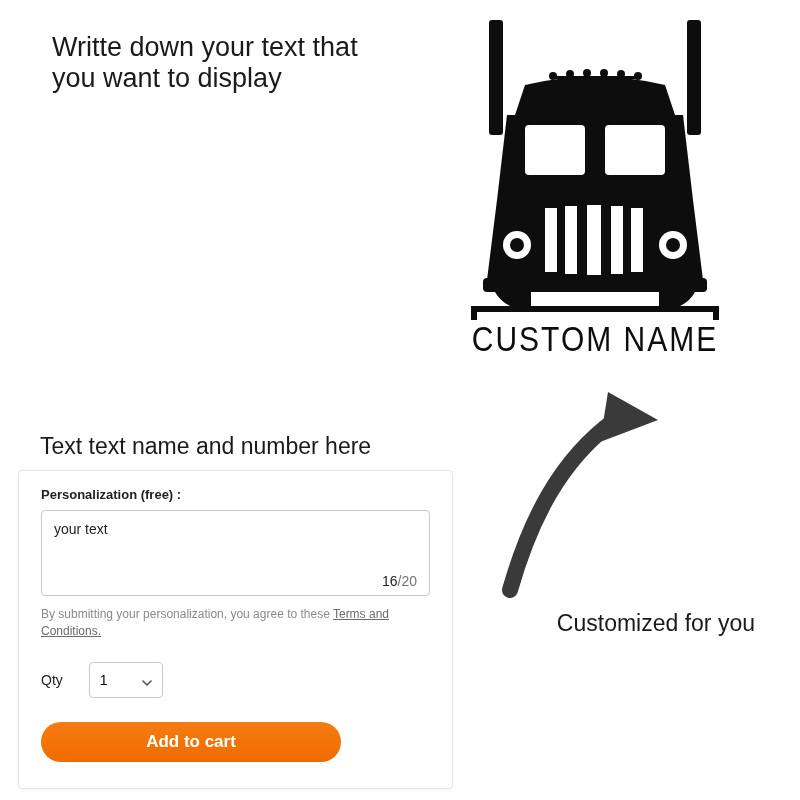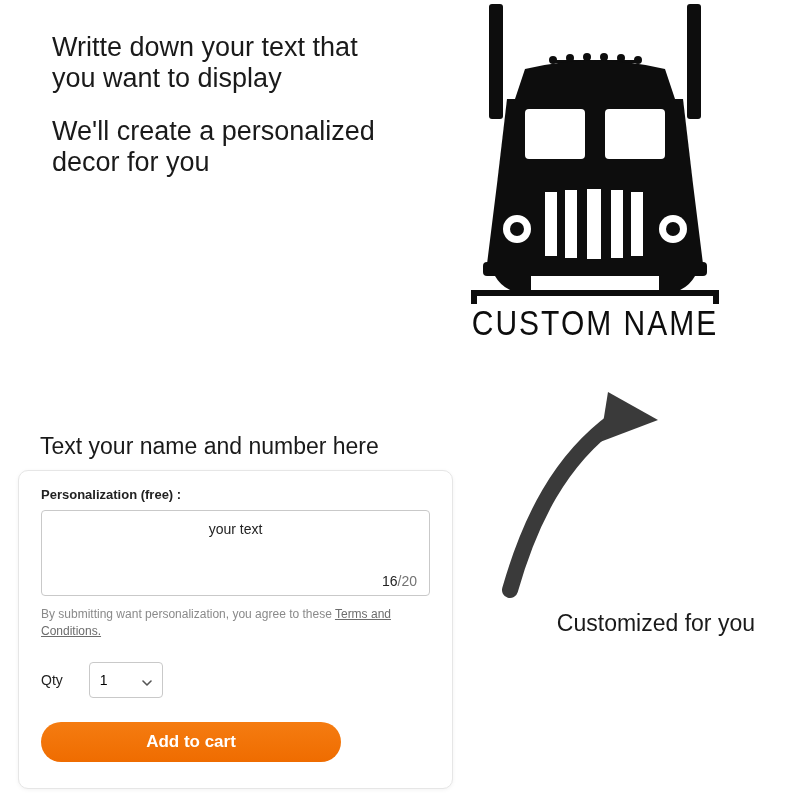--- a/index.html
+++ b/index.html
@@ -20,21 +20,21 @@
     font-size: 27px;
     line-height: 1.15;
     color: #1a1a1a;
   }
   .instructions p { margin-bottom: 22px; }
   .instructions .highlight { color: #1440c9; }
 
   .product-preview {
     position: absolute;
     right: 50px;
-    top: 4px;
+    top: 20px;
     width: 310px;
     text-align: center;
   }
   .product-preview svg { width: 260px; height: auto; }
   .product-name {
     font-family: Impact, "Arial Black", sans-serif;
     font-size: 30px;
     letter-spacing: 2px;
     color: #0d0d0d;
     transform: scaleY(1.15);
@@ -65,40 +65,39 @@
     color: #1a1a1a;
   }
 
   .panel {
     position: absolute;
     left: 18px;
     top: 470px;
     width: 435px;
     background: #fff;
     border: 1px solid #e6e6e6;
-    border-radius: 10px;
+    border-radius: 4px;
     padding: 16px 22px 26px 22px;
     box-shadow: 0 1px 4px rgba(0,0,0,0.05);
   }
   .panel-label {
     font-size: 13px;
     color: #222;
     font-weight: 600;
     margin-bottom: 8px;
   }
   .textarea-wrap {
     border: 1px solid #c9c9c9;
     border-radius: 4px;
     padding: 10px 12px 6px 12px;
     height: 86px;
     display: flex;
     flex-direction: column;
     justify-content: space-between;
     margin-bottom: 10px;
-    align-items: center;
   }
   .textarea-wrap .entered {
     font-size: 14px;
     color: #222;
   }
   .textarea-wrap .counter {
     align-self: flex-end;
     font-size: 14px;
     color: #222;
   }
@@ -148,21 +147,20 @@
     font-size: 17px;
     font-weight: 600;
     cursor: pointer;
   }
 </style>
 </head>
 <body>
 
 <div class="instructions">
   <p>Writte down your text that you want to display</p>
-  <p>We'll create a per­sonalized decor for you</p>
 </div>
 
 <div class="product-preview">
   <svg viewBox="0 0 260 300">
     <g fill="#0d0d0d">
 
       <rect x="24" y="0" width="14" height="115" rx="3"></rect>
       <rect x="222" y="0" width="14" height="115" rx="3"></rect>
 
       <circle cx="88" cy="56" r="4"></circle>
@@ -208,34 +206,34 @@
 
 <div class="arrow-wrap">
   <svg viewBox="0 0 170 220" width="170" height="220">
     <path d="M20 210 C 40 140, 70 80, 125 40" stroke="#3a3a3a" stroke-width="16" fill="none" stroke-linecap="round"></path>
     <polygon points="118,12 168,40 110,62" fill="#3a3a3a"></polygon>
   </svg>
 </div>
 
 <div class="customized-caption">Customized for you</div>
 
-<div class="form-heading">Text your name and number here</div>
+<div class="form-heading">Text text name and number here</div>
 
 <div class="panel">
   <div class="panel-label">Personalization (free) :</div>
 
   <div class="textarea-wrap">
     <span class="entered">your text</span>
     <span class="counter">
       <span>16</span><span class="limit">/20</span>
     </span>
   </div>
 
   <div class="disclaimer">
-    <span>By submitting want personalization, you agree to these </span><span class="terms-link">Terms and Conditions.</span>
+    <span>By submitting your personalization, you agree to these </span><span class="terms-link">Terms and Conditions.</span>
   </div>
 
   <div class="qty-row">
     <span class="qty-label">Qty</span>
     <div class="qty-select">
       <span>1</span>
       <span class="chev">
         <svg viewBox="0 0 10 10" width="10" height="10">
             <path d="M1 3 L5 7 L9 3" stroke="#555" stroke-width="1.6" fill="none" stroke-linecap="round" stroke-linejoin="round"></path>
           </svg>

